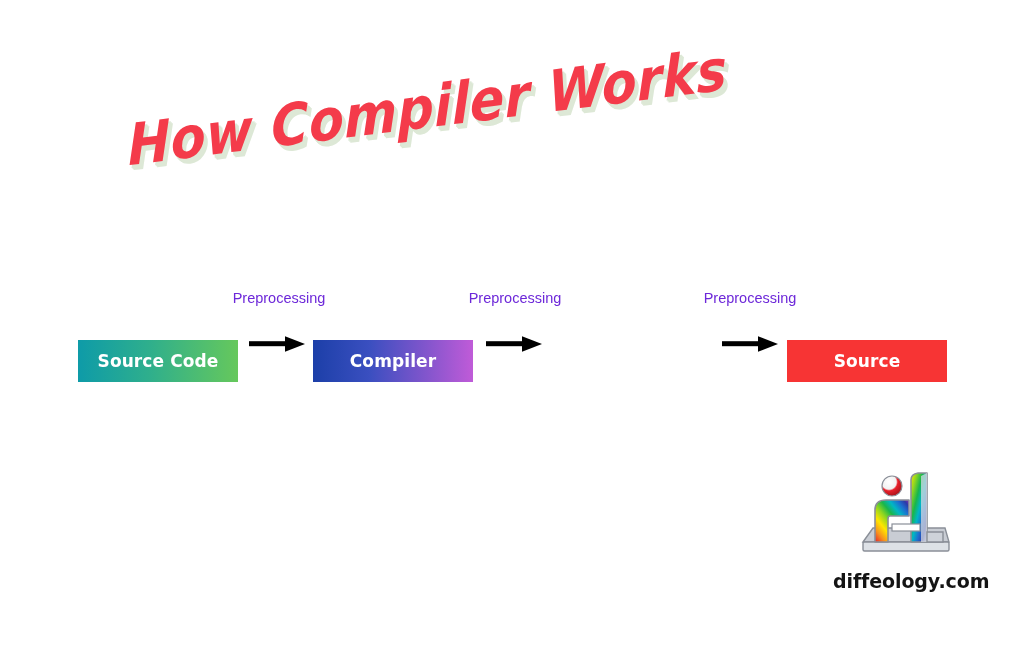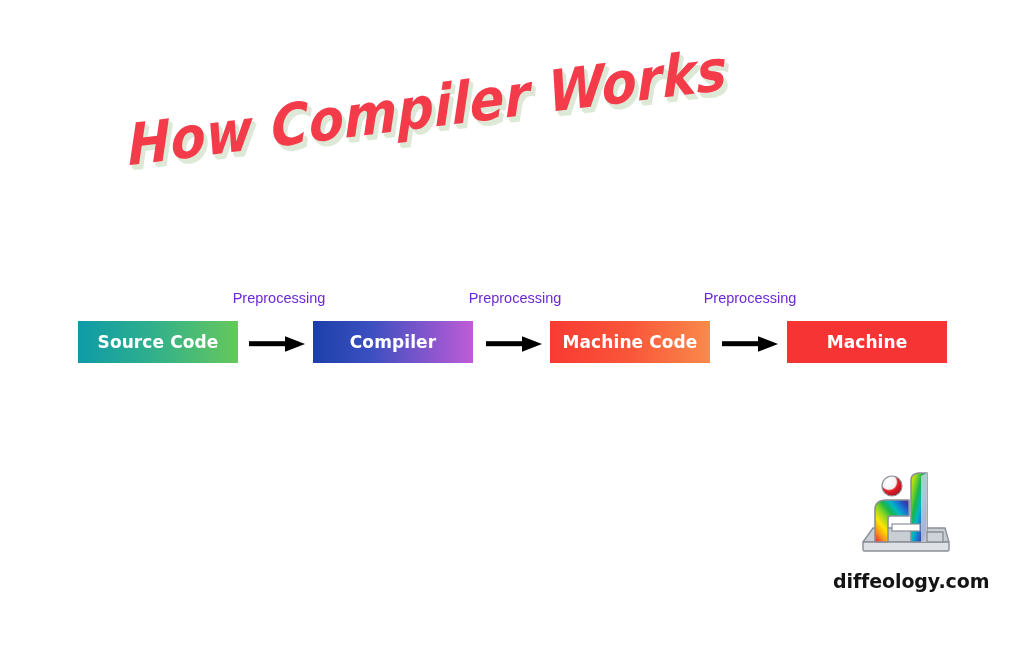--- a/index.html
+++ b/index.html
@@ -53,21 +53,21 @@
   
   #pipeline {
     position: absolute;
     left: 0;
     top: 290px;
     width: 1024px;
     height: 90px;
   }
   .stage {
     position: absolute;
-    top: 31px;
+    top: 50px;
     height: 42px;
     width: 160px;
     display: flex;
     align-items: center;
     justify-content: center;
   }
   .stage-label {
     color: #ffffff;
     font-family: "DejaVu Sans", sans-serif;
     font-size: 17px;
@@ -147,25 +147,22 @@
     <div class="flow-label flow-0">Preprocessing</div>
     <div class="flow-label flow-1">Preprocessing</div>
     <div class="flow-label flow-2">Preprocessing</div>
 
     <div class="stage stage-0">
       <span class="stage-label">Source Code</span>
     </div>
     <div class="stage stage-1">
       <span class="stage-label">Compiler</span>
     </div>
-    <div class="stage stage-2">
-      <span class="stage-label">Machine Code</span>
-    </div>
     <div class="stage stage-3">
-      <span class="stage-label">Machine</span>
+      <span class="stage-label">Source</span>
     </div>
 
     <div class="arrow arrow-0">
       <svg width="58" height="16" viewBox="0 0 58 16" aria-hidden="true">
         <rect x="0" y="5.2" width="40" height="5.0" fill="#000000"></rect>
         <polygon points="36,0.2 56,8 36,15.8" fill="#000000"></polygon>
       </svg>
     </div>
     <div class="arrow arrow-1">
       <svg width="58" height="16" viewBox="0 0 58 16" aria-hidden="true">

